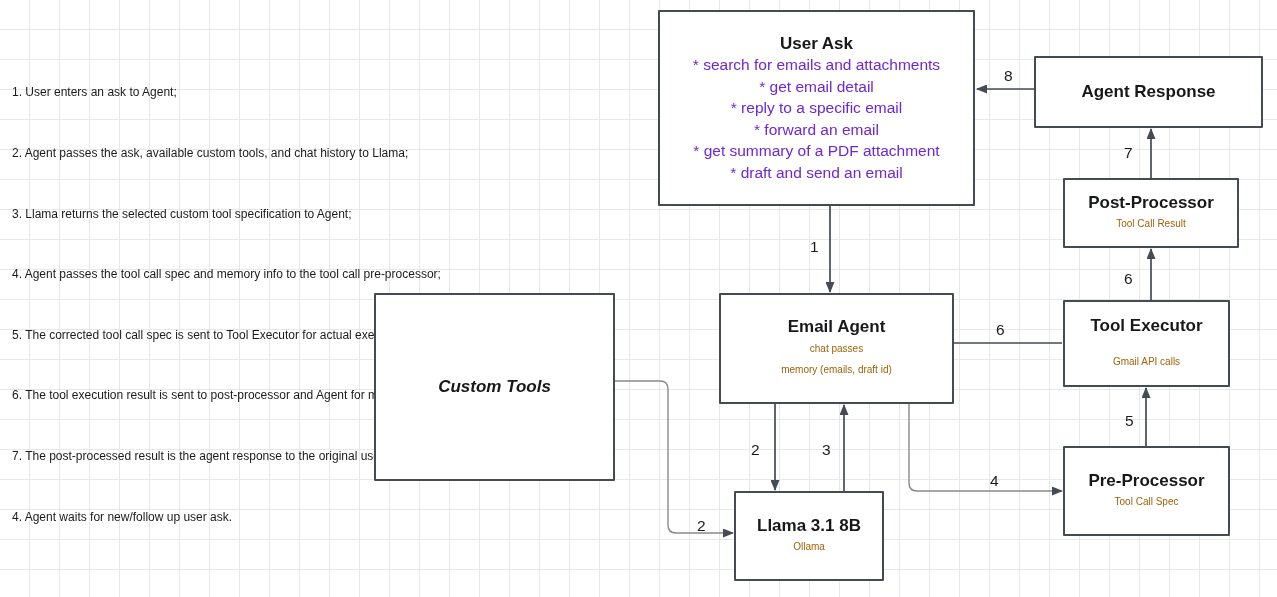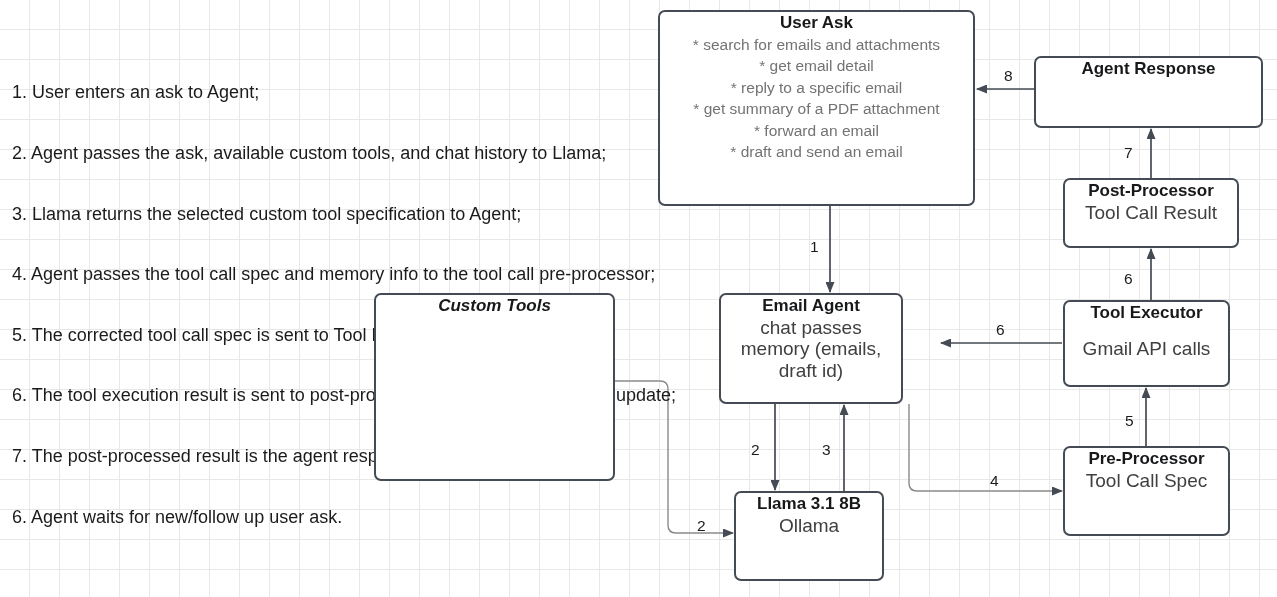--- a/index.html
+++ b/index.html
@@ -26,70 +26,71 @@
     left: 0;
     top: 0;
     width: 1277px;
     height: 597px;
     pointer-events: none;
   }
   .legend {
     position: absolute;
     left: 12px;
     top: 42px;
-    font-size: 18px;
+    font-size: 12px;
     line-height: 20.2px;
     color: #1b1b1b;
     white-space: pre;
   }
   .legend-line { display: block; }
 
   .node {
     position: absolute;
     box-sizing: border-box;
     background: #ffffff;
     border: 2px solid #454b54;
-    border-radius: 7px;
+    border-radius: 1px;
     display: flex;
     flex-direction: column;
     align-items: center;
+    justify-content: center;
     color: #17181a;
     text-align: center;
   }
   .node .title {
     font-weight: bold;
     font-size: 17px;
     line-height: 21.5px;
   }
   .node .sub {
-    font-size: 19px;
+    font-size: 10px;
     line-height: 21.5px;
-    color: #404040;
+    color: #a16207;
   }
   .node .list {
     font-size: 15.5px;
     line-height: 21.5px;
-    color: #737373;
+    color: #6d28d9;
   }
   .node .list span { display: block; }
 
   .edge-label {
     position: absolute;
     font-size: 15.5px;
     color: #1b1b1b;
     line-height: 1;
     white-space: nowrap;
   }
 
   
   #node-user-ask      { left: 658px;  top: 10px;  width: 317px; height: 196px; }
   #node-agent-response{ left: 1034px; top: 56px;  width: 229px; height: 72px; }
   #node-post-processor{ left: 1063px; top: 178px; width: 176px; height: 70px; }
   #node-custom-tools  { left: 374px;  top: 293px; width: 241px; height: 188px; font-style: italic; }
-  #node-email-agent   { left: 719px;  top: 293px; width: 184px; height: 111px; }
+  #node-email-agent   { left: 719px;  top: 293px; width: 235px; height: 111px; }
   #node-tool-executor { left: 1063px; top: 300px; width: 167px; height: 87px; gap: 14px; }
   #node-pre-processor { left: 1063px; top: 446px; width: 167px; height: 90px; }
   #node-llama         { left: 734px;  top: 491px; width: 150px; height: 90px; }
 
   
   #lbl-1 { left: 810px;  top: 239px; }
   #lbl-2a{ left: 751px;  top: 442px; }
   #lbl-3 { left: 822px;  top: 442px; }
   #lbl-2b{ left: 697px;  top: 518px; }
   #lbl-4 { left: 990px;  top: 473px; }
@@ -136,31 +137,31 @@
   </svg>
 
   <div class="legend">
     <span class="legend-line">1. User enters an ask to Agent;</span>
     <span class="legend-line">2. Agent passes the ask, available custom tools, and chat history to Llama;</span>
     <span class="legend-line">3. Llama returns the selected custom tool specification to Agent;</span>
     <span class="legend-line">4. Agent passes the tool call spec and memory info to the tool call pre-processor;</span>
     <span class="legend-line">5. The corrected tool call spec is sent to Tool Executor for actual execution;</span>
     <span class="legend-line">6. The tool execution result is sent to post-processor and Agent for memory update;</span>
     <span class="legend-line">7. The post-processed result is the agent response to the original user ask;</span>
-    <span class="legend-line">6. Agent waits for new/follow up user ask.</span>
+    <span class="legend-line">4. Agent waits for new/follow up user ask.</span>
   </div>
 
   <div class="node" id="node-user-ask">
     <div class="title">User Ask</div>
     <div class="list">
       <span>* search for emails and attachments</span>
       <span>* get email detail</span>
       <span>* reply to a specific email</span>
+      <span>* forward an email</span>
       <span>* get summary of a PDF attachment</span>
-      <span>* forward an email</span>
       <span>* draft and send an email</span>
     </div>
   </div>
 
   <div class="node" id="node-agent-response">
     <div class="title">Agent Response</div>
   </div>
 
   <div class="node" id="node-post-processor">
     <div class="title">Post-Processor</div>

